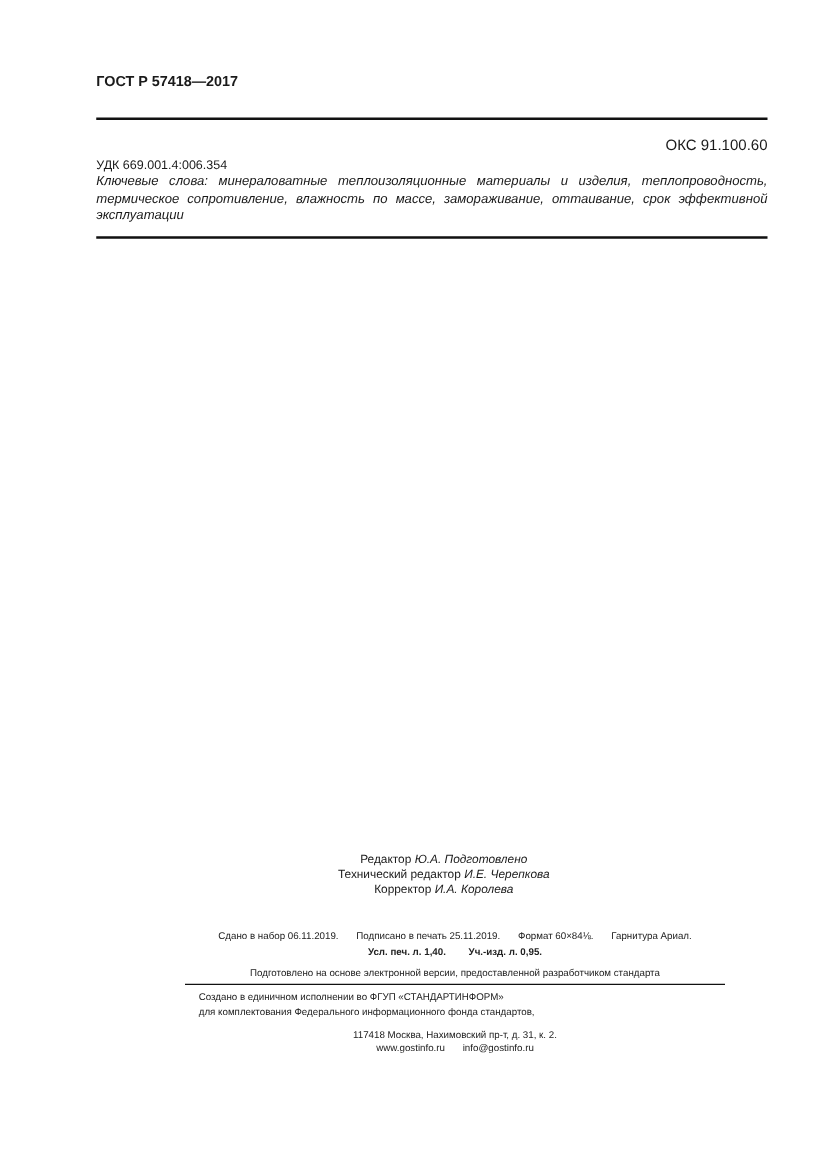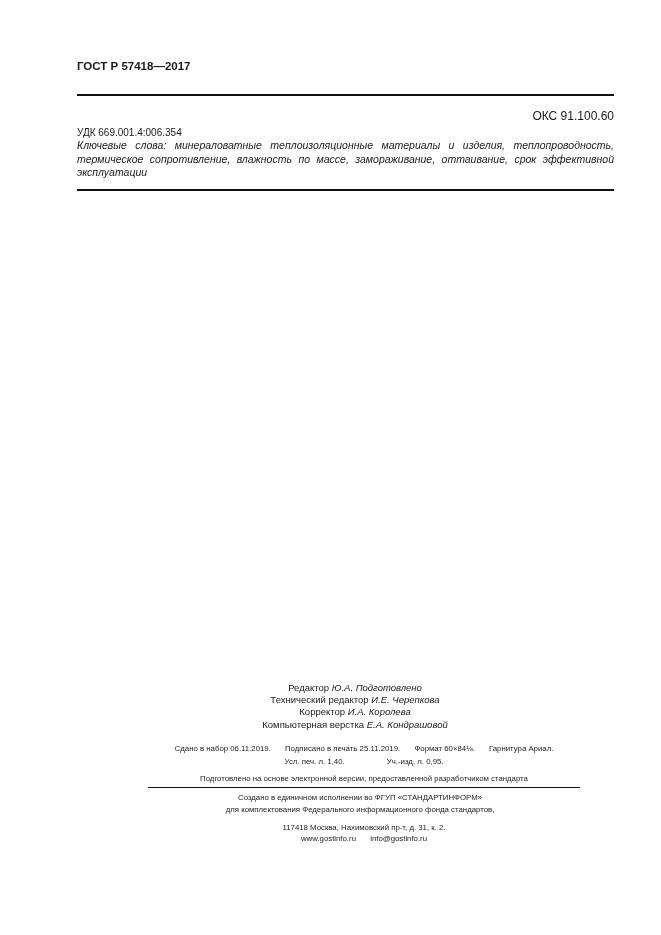--- a/index.html
+++ b/index.html
@@ -20,43 +20,42 @@
       text-align: justify;
       font-style: italic;
     }
     .credits {
       left: 200px; width: 310px; top: 682px; font-size: 9.5px; line-height: 12.2px;
       text-align: center;
     }
     .credits i { font-style: italic; }
     .print-info { left: 148px; width: 432px; top: 743px; font-size: 7.8px; line-height: 12.5px; text-align: center; color: #222; }
     .print-info .row1 span { margin: 0 6px; }
-    .print-info .row2 span { margin: 0 20px; }
+    .print-info .row2 span { margin: 0 8px; font-weight: bold; }
     .prepared { left: 148px; width: 432px; top: 774px; font-size: 7.8px; text-align: center; color: #222; }
-    .publisher { left: 144px; width: 432px; top: 792px; font-size: 7.8px; line-height: 11.5px; text-align: center; color: #222; }
+    .publisher { left: 159px; width: 432px; top: 792px; font-size: 7.8px; line-height: 11.5px; color: #222; }
     .address { left: 148px; width: 432px; top: 822px; font-size: 7.8px; line-height: 11px; text-align: center; color: #222; }
     .address .web span { margin: 16px 6px; }
   </style>
 </head>
 <body>
 
 <div class="abs doc-code">ГОСТ Р 57418—2017</div>
 <div class="rule rule-top"></div>
 
 <div class="abs udk">УДК 669.001.4:006.354</div>
 <div class="abs oks">ОКС 91.100.60</div>
 
 <div class="abs keywords">Ключевые слова: минераловатные теплоизоляционные материалы и изделия, теплопроводность, термическое сопротивление, влажность по массе, замораживание, оттаивание, срок эффективной эксплуатации</div>
 <div class="rule rule-mid"></div>
 
 <div class="abs credits">
   <div><span>Редактор</span> <i>Ю.А. Подготовлено</i></div>
   <div><span>Технический редактор</span> <i>И.Е. Черепкова</i></div>
   <div><span>Корректор</span> <i>И.А. Королева</i></div>
-  <div><span>Компьютерная верстка</span> <i>Е.А. Кондрашовой</i></div>
 </div>
 
 <div class="abs print-info">
   <div class="row1">
     <span>Сдано в набор 06.11.2019.</span>
     <span>Подписано в печать 25.11.2019.</span>
     <span>Формат 60×84⅛.</span>
     <span>Гарнитура Ариал.</span>
   </div>
   <div class="row2">

